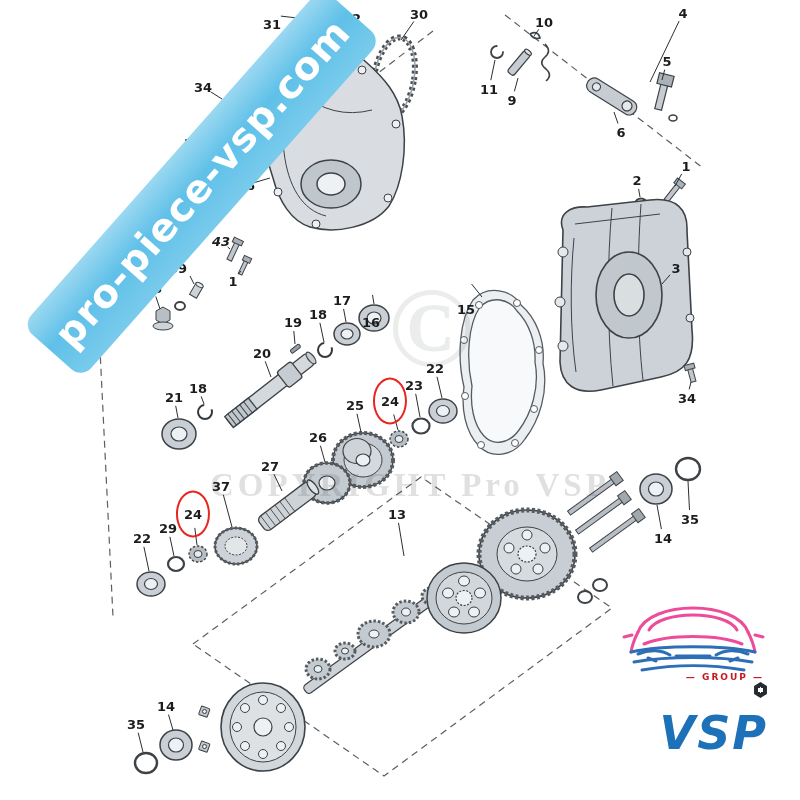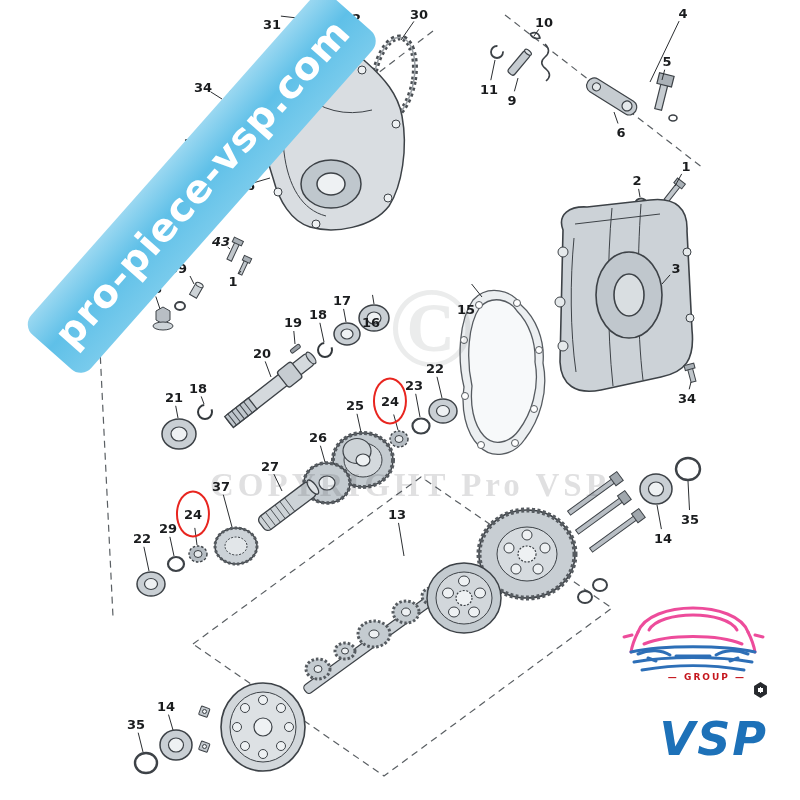--- a/index.html
+++ b/index.html
@@ -20,28 +20,28 @@
   .part-label.circled{border:2px solid var(--hl);border-radius:50%;padding:15px 6px;}
   .banner{position:absolute;left:52px;top:312px;width:452px;height:80px;z-index:5;
            background:linear-gradient(180deg,#9bd8f1,var(--banner) 45%,#79cbec);
            border-radius:14px;transform:rotate(-48.5deg);transform-origin:0 50%;
            display:flex;align-items:center;justify-content:center;}
   .banner span{font-size:39px;font-weight:bold;color:#fff;white-space:nowrap;letter-spacing:1px;}
   .logo{position:absolute;left:612px;top:586px;width:172px;height:206px;z-index:5;}
   .logo .car{position:absolute;left:6px;top:2px;}
   .car-top{stroke:var(--car-top);}
   .car-bot{stroke:var(--car-bot);}
-  .group-row{position:absolute;right:38px;top:86px;font:bold 9px "DejaVu Sans",sans-serif;
+  .group-row{position:absolute;right:20px;top:86px;font:bold 9px "DejaVu Sans",sans-serif;
            color:var(--pro);letter-spacing:2px;white-space:nowrap;margin-left:44px;}
   .brand-pro{position:absolute;right:36px;top:96px;font:italic bold 46px "DejaVu Sans",sans-serif;
            color:var(--pro);line-height:1;}
   .nut{position:absolute;right:16px;top:96px;width:15px;height:16px;display:inline-block;
            clip-path:polygon(50% 0,93% 25%,93% 75%,50% 100%,7% 75%,7% 25%);
            background:radial-gradient(circle,#fff 0 2.5px,#26292d 2.6px);}
-  .brand-vsp{position:absolute;right:16px;top:130px;font:italic bold 46px "DejaVu Sans",sans-serif;
+  .brand-vsp{position:absolute;right:16px;top:124px;font:italic bold 46px "DejaVu Sans",sans-serif;
            color:var(--vsp);letter-spacing:2px;line-height:1;}
 </style>
 </head>
 <body>
 
 <div id="stage">
 
   <svg id="diagram" width="800" height="800" viewBox="0 0 800 800">
 
     <g stroke="#5a5f63" stroke-width="1.2" stroke-dasharray="7 5" fill="none">

